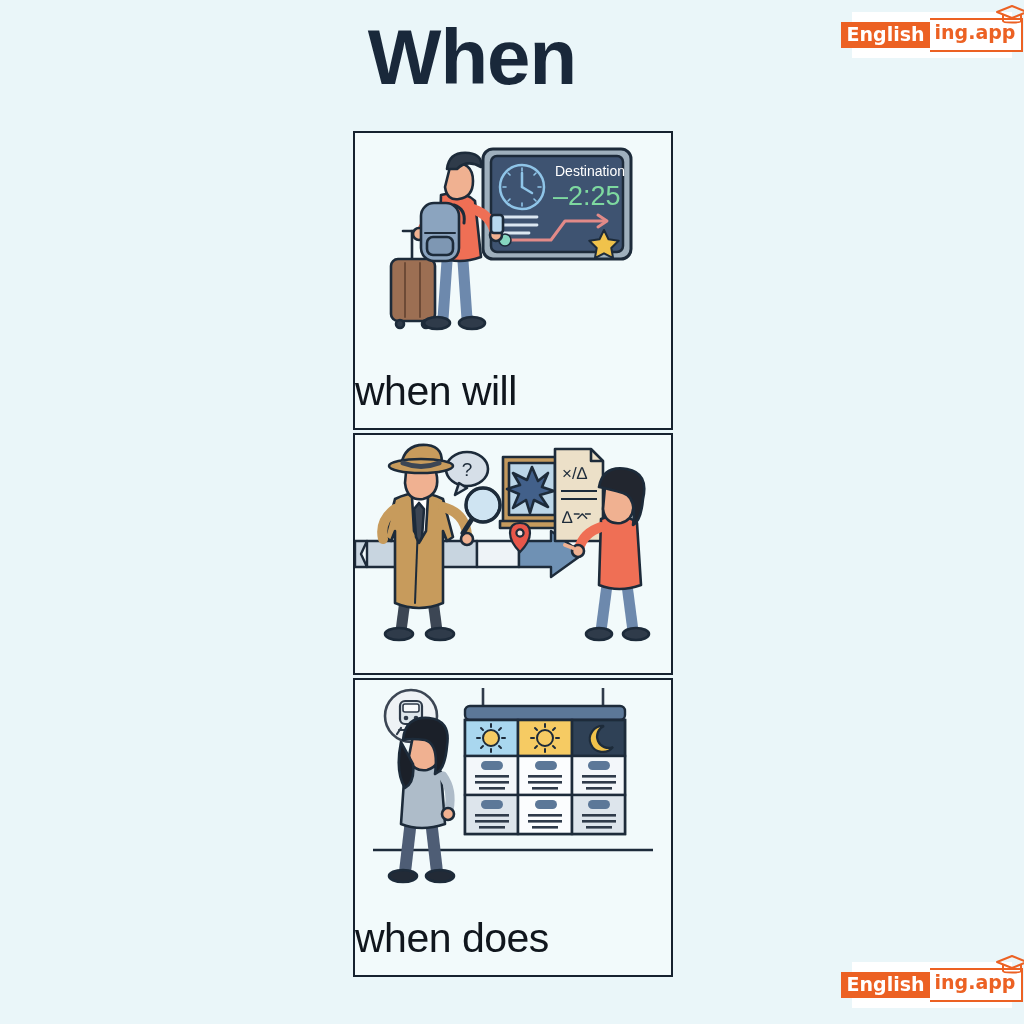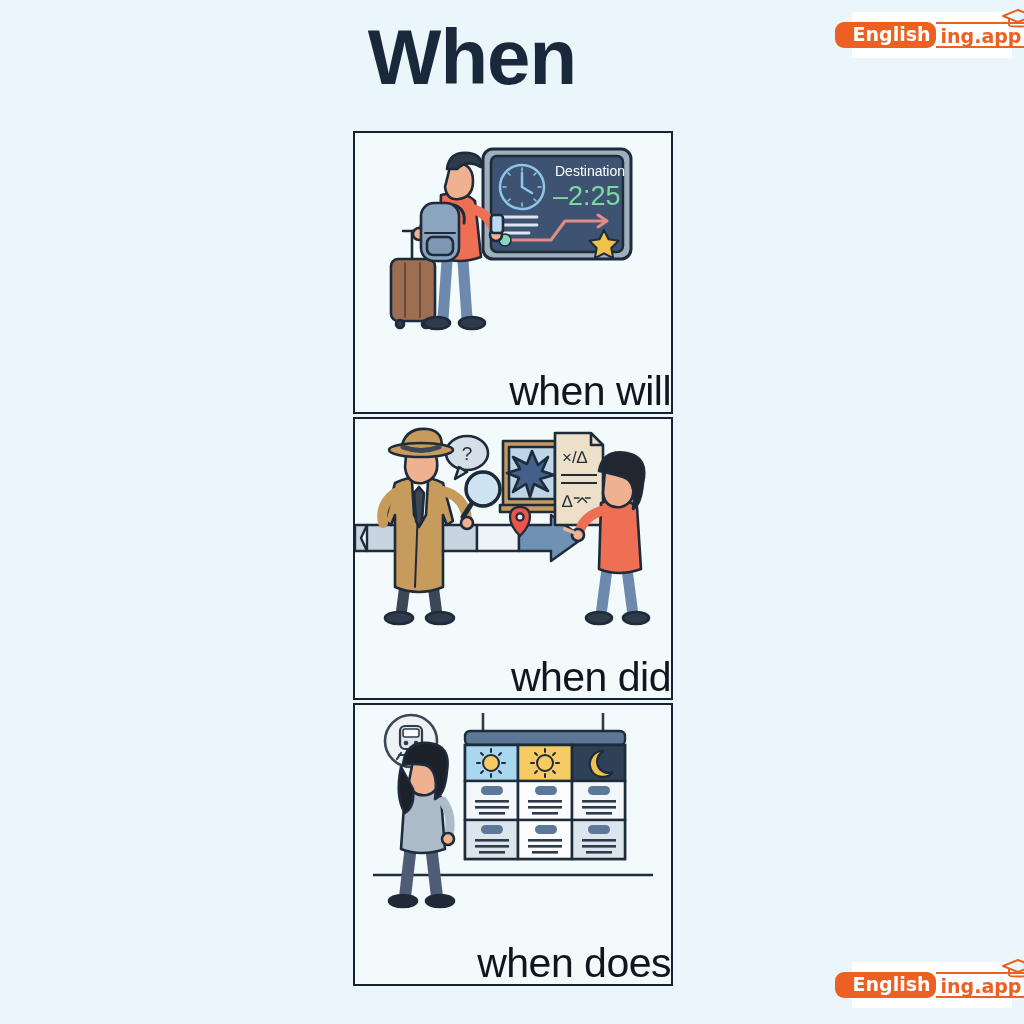--- a/index.html
+++ b/index.html
@@ -21,50 +21,50 @@
     width:160px;height:46px;
     background:#ffffff;
     display:flex;align-items:center;justify-content:center;
   }
   .logo-top{top:12px;left:852px;}
   .logo-bottom{top:962px;left:852px;}
   .logo-inner{position:relative;display:flex;align-items:center;}
   .logo-en{
     background:#ec6123;color:#ffffff;
     font-size:19px;font-weight:700;
-    padding:3px 5px 4px 18px;line-height:1;
+    padding:3px 5px 4px 6px;line-height:1;
     font-family:"DejaVu Sans", sans-serif;
-    border-radius:9px;
   }
   .logo-ing{
     background:#ffffff;color:#ec6123;
     font-size:19px;font-weight:700;
-    padding:3px 6px 0 5px;line-height:1;
+    padding:3px 6px 8px 5px;line-height:1;
     border:2px solid #ec6123;border-left:none;
     font-family:"DejaVu Sans", sans-serif;
   }
   .logo-cap{position:absolute;right:-6px;top:-15px;}
   
   #panel-stack{
     position:absolute;left:353px;top:131px;
     width:320px;
   }
   .panel{
     border:2px solid #16222f;
     background:#f2fafb;
     box-sizing:border-box;
     position:relative;
     margin-bottom:3px;
   }
   .scene{position:relative;height:238px;}
   .panel-label{
-    text-align:right;
+    text-align:left;
     font-size:41px;color:#10161d;
     font-weight:400;
     line-height:1;
+    padding-bottom:16px;
     letter-spacing:-.5px;
   }
   .scene svg{display:block;}
 </style>
 </head>
 <body>
 
 <div id="page-title">When</div>
 
 <div class="logo logo-top">
@@ -245,21 +245,20 @@
           <path d="M246 92 q-18 6 -22 22" fill="none" stroke-width="10" stroke="#ef6f55"></path>
           <g>
             <circle cx="223" cy="116" r="6" fill="#f0b191"></circle>
             <path d="M218 113 l-8 -3" stroke-width="4" stroke="#f0b191"></path>
           </g>
           <path d="M250 52 q24 -6 28 16 q2 16 -12 20 q-16 2 -18 -14 Z" fill="#f0b191"></path>
           <path d="M244 52 q4 -22 28 -18 q22 4 16 30 q-2 22 -10 26 q4 -28 -10 -32 q-14 -4 -24 -6 Z" fill="#22262f"></path>
         </g>
       </svg>
     </div>
-    <div class="panel-label">when did</div>
   </div>
 
   <div class="panel">
     <div class="scene">
       <svg width="316" height="238" viewBox="0 0 316 238">
 
         <line x1="18" y1="170" x2="298" y2="170" stroke="#1d2b3a" stroke-width="2.4"></line>
 
         <g>
           <circle cx="56" cy="36" r="26" fill="#eef2f5" stroke="#3c4654" stroke-width="2.6"></circle>

